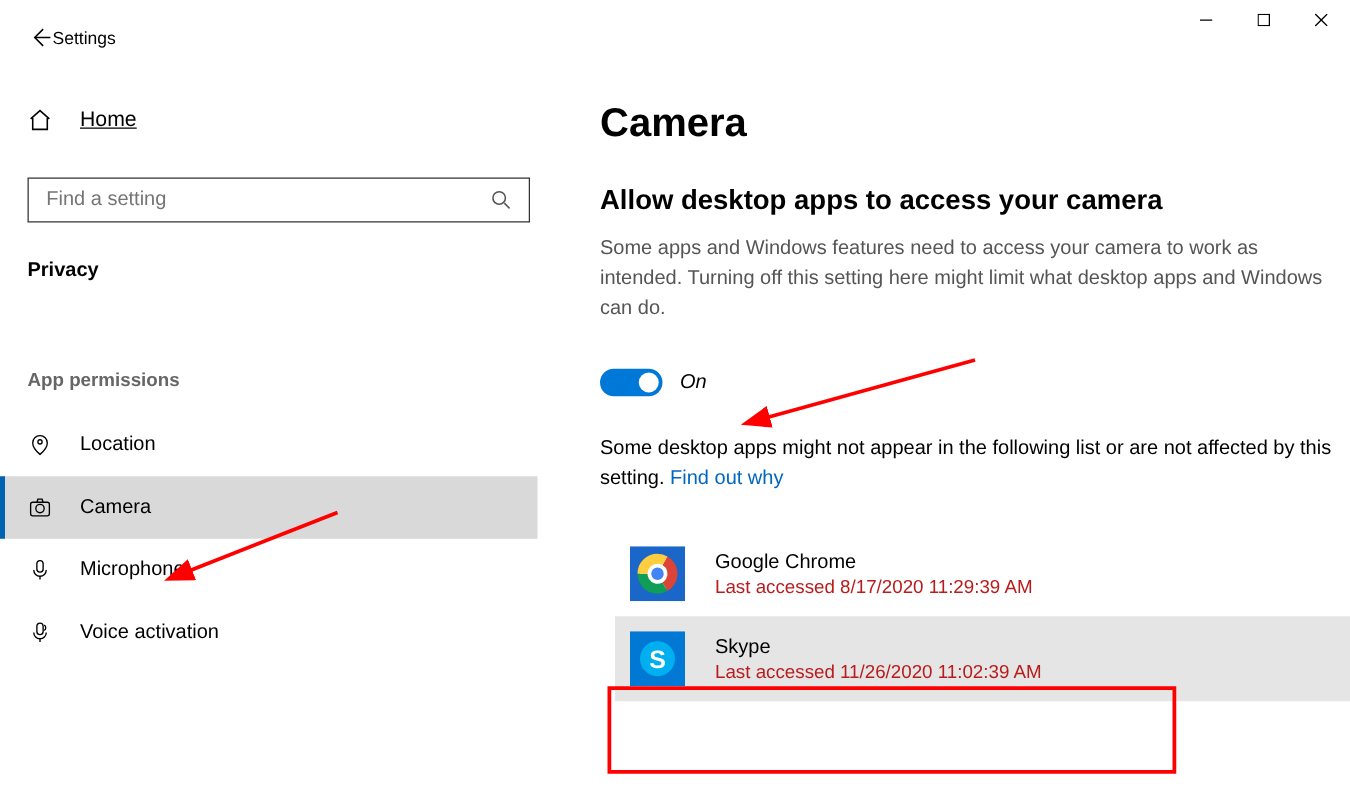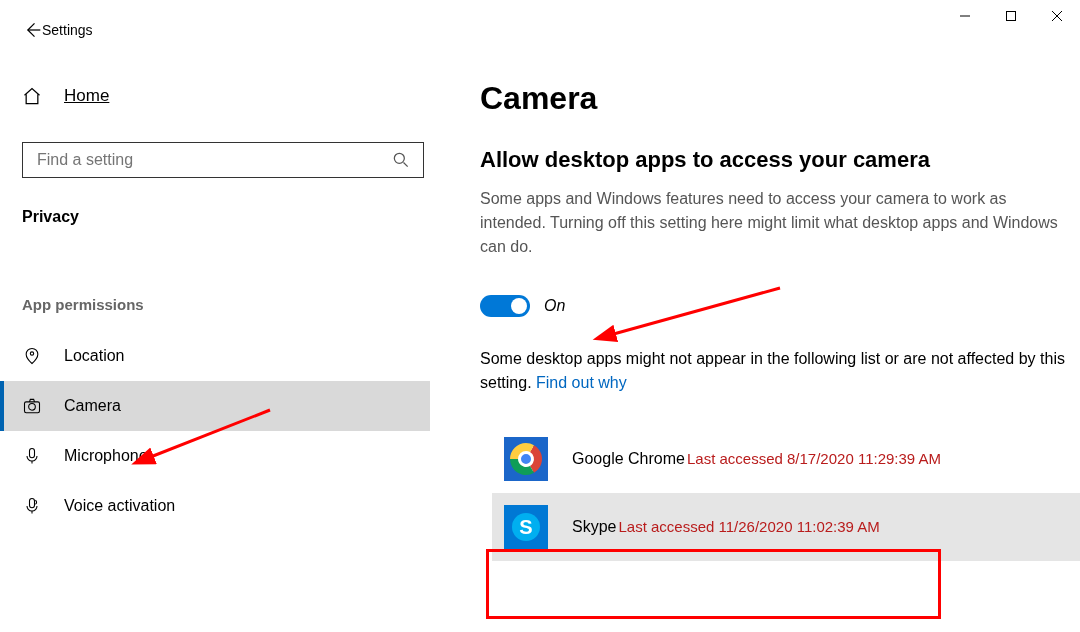--- a/index.html
+++ b/index.html
@@ -159,21 +159,21 @@
 
   .appentry {
     display:flex; align-items:center; gap:24px;
     padding:12px 0;
   }
   .appentry.highlighted { background:#e5e5e5; }
   .appicon {
     width:44px; height:44px;
     display:flex; align-items:center; justify-content:center;
   }
-  .appmeta { display:flex; gap:2px; }
+  .appmeta { display:flex; flex-direction:column; gap:2px; }
   .appname { font-size:16px; color:#000; }
   .appaccess { font-size:15px; color:#b91c1c; }
 
   
   .arrow {
     position:absolute;
     pointer-events:none;
   }
   .redbox {
     position:absolute;

